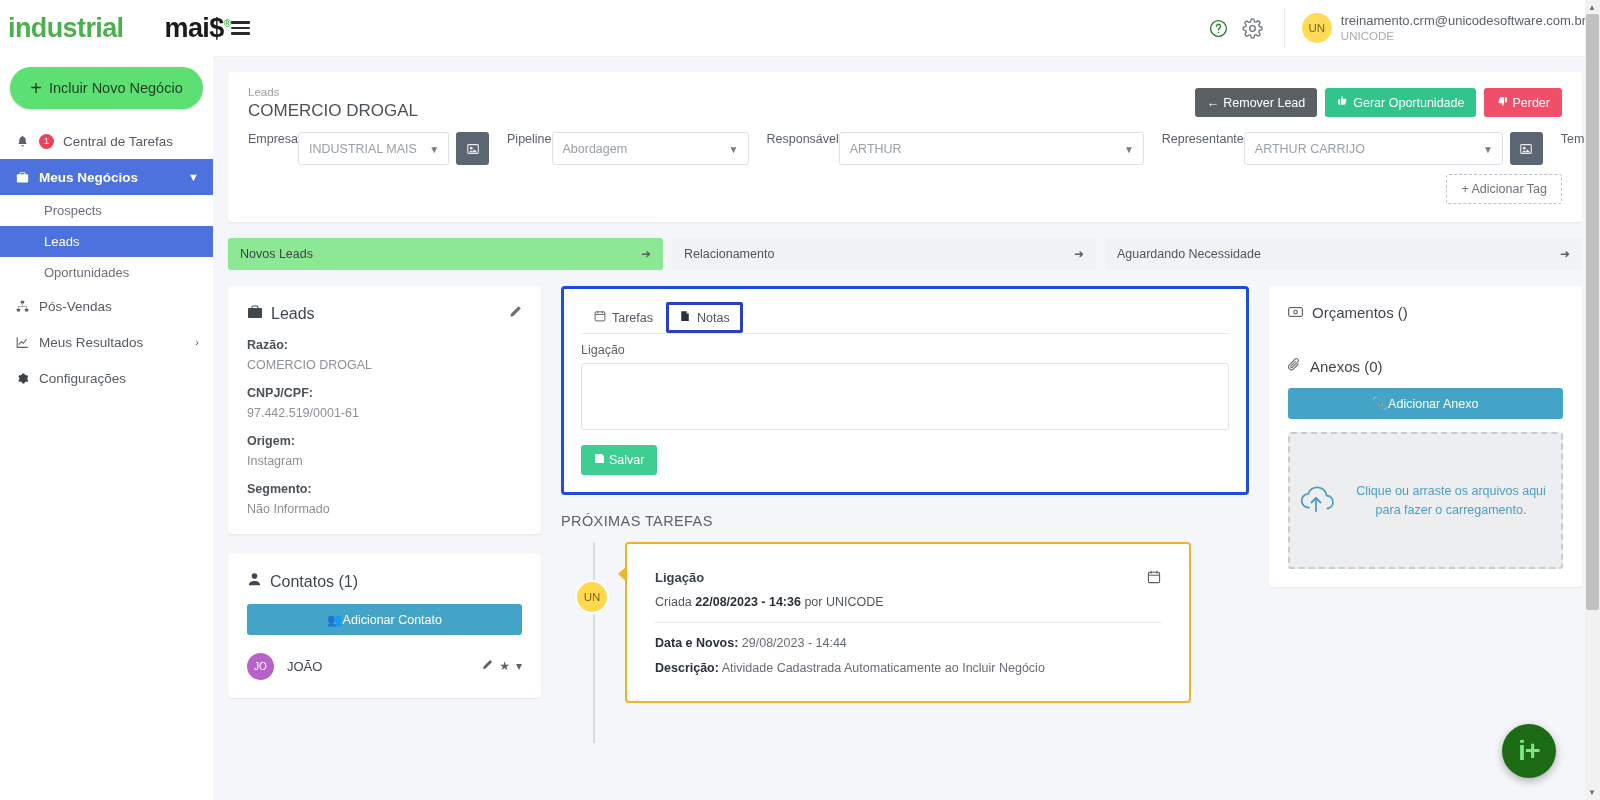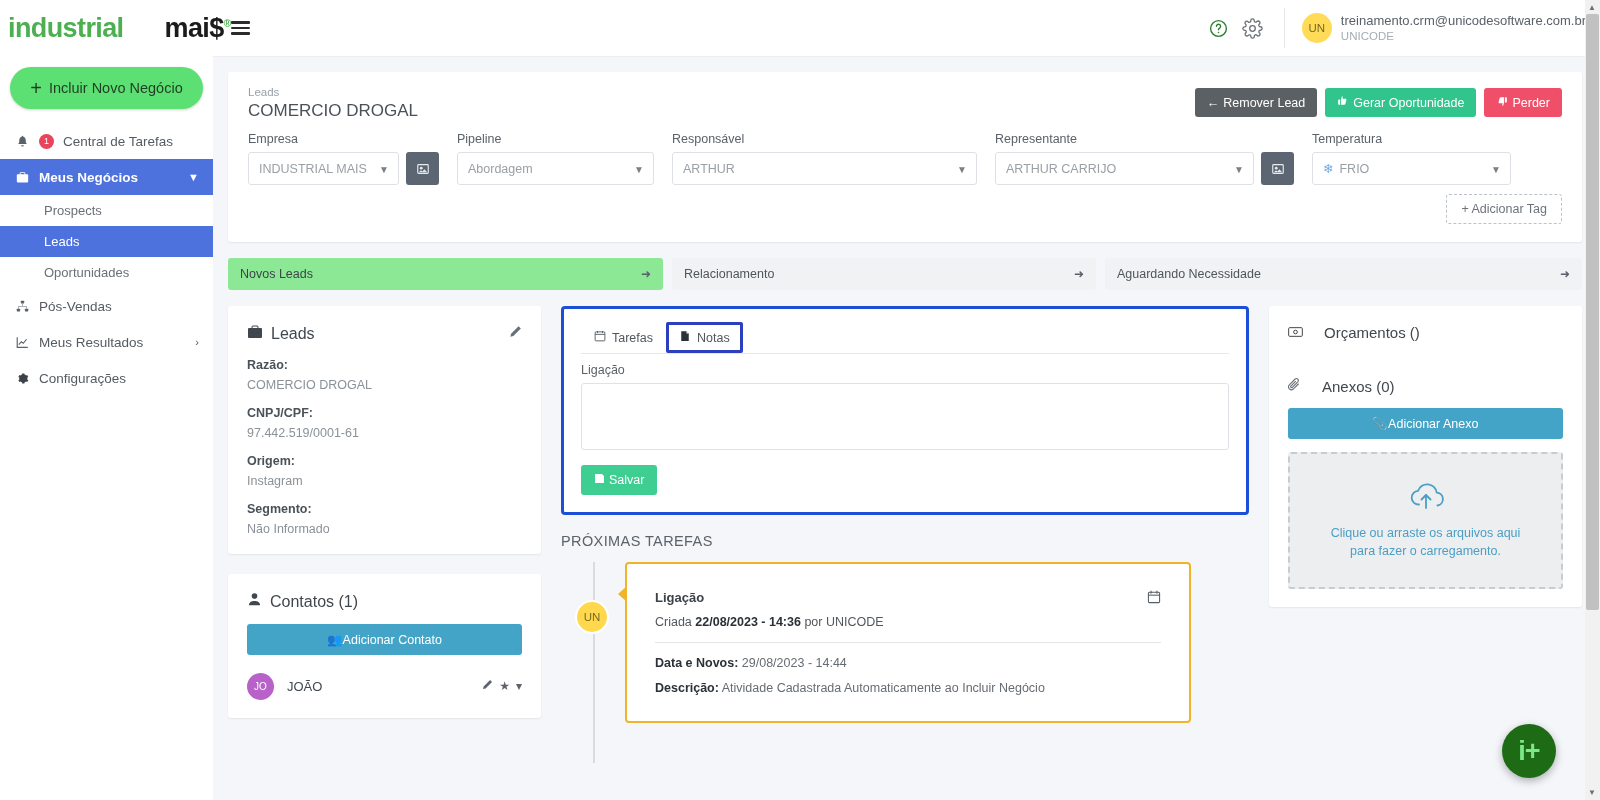--- a/index.html
+++ b/index.html
@@ -98,21 +98,21 @@
   .btn {
     border: none; border-radius: 3px; color: #fff; cursor: pointer;
     font-size: 12.5px; padding: 7px 12px;
     display: inline-flex; align-items: center; gap: 4px;
   }
   .btn-dark { background: #5b6064; }
   .btn-green { background: #32c48d; }
   .btn-red { background: #ef4f68; }
 
   .field-row { display: flex; gap: 18px; margin-top: 11px; align-items: flex-start; }
-  .field { display: flex; flex-direction: column; }
+  .field { display: flex; flex-direction: row; }
   .field-label { font-size: 12.5px; color: #5b6169; margin-bottom: 6px; }
   .field-ctrl { display: flex; gap: 7px; align-items: center; }
   .sel {
     height: 33px; border: 1px solid #dde1e6; border-radius: 3px;
     background: #fff; font-size: 12.5px; color: #9aa0a6;
     padding: 0 26px 0 10px; display: flex; align-items: center;
     position: relative; cursor: pointer;
   }
   .sel .caret {
     position: absolute; right: 9px; top: 50%; transform: translateY(-50%);
@@ -214,25 +214,25 @@
   .task-head { display: flex; align-items: flex-start; }
   .task-type { font-size: 13px; font-weight: bold; color: #3c424a; }
   .task-cal { margin-left: auto; color: #555b62; font-size: 13px; cursor: pointer; }
   .task-sub { font-size: 12.5px; color: #51575e; margin-top: 8px; }
   .task-sub b { color: #2b3138; }
   .task-hr { border: none; border-top: 1px solid #e4e7ea; margin: 13px 0; }
   .task-line { font-size: 12.5px; color: #666c73; margin-bottom: 11px; }
   .task-line b { color: #2b3138; font-size: 12.5px; }
 
   
-  .r-title { font-size: 15px; color: #41474e; display: flex; align-items: center; gap: 21px; }
+  .r-title { font-size: 15px; color: #41474e; display: flex; align-items: center; gap: 9px; }
   .dropzone {
     margin-top: 13px; border: 2px dashed #c7ccd1; background: #eceef0;
     border-radius: 3px; height: 137px;
-    display: flex; flex-direction: column; align-items: center; justify-content: center;
+    display: flex; align-items: center; justify-content: center;
     gap: 9px; cursor: pointer;
   }
   .dz-text { font-size: 12.5px; color: #4b9ec4; text-align: center; line-height: 1.45; width: 210px; }
 
   
   .fab {
     position: absolute; right: 44px; bottom: 22px;
     width: 54px; height: 54px; border-radius: 50%;
     background: #1d6b15; cursor: pointer;
     display: flex; align-items: center; justify-content: center;

